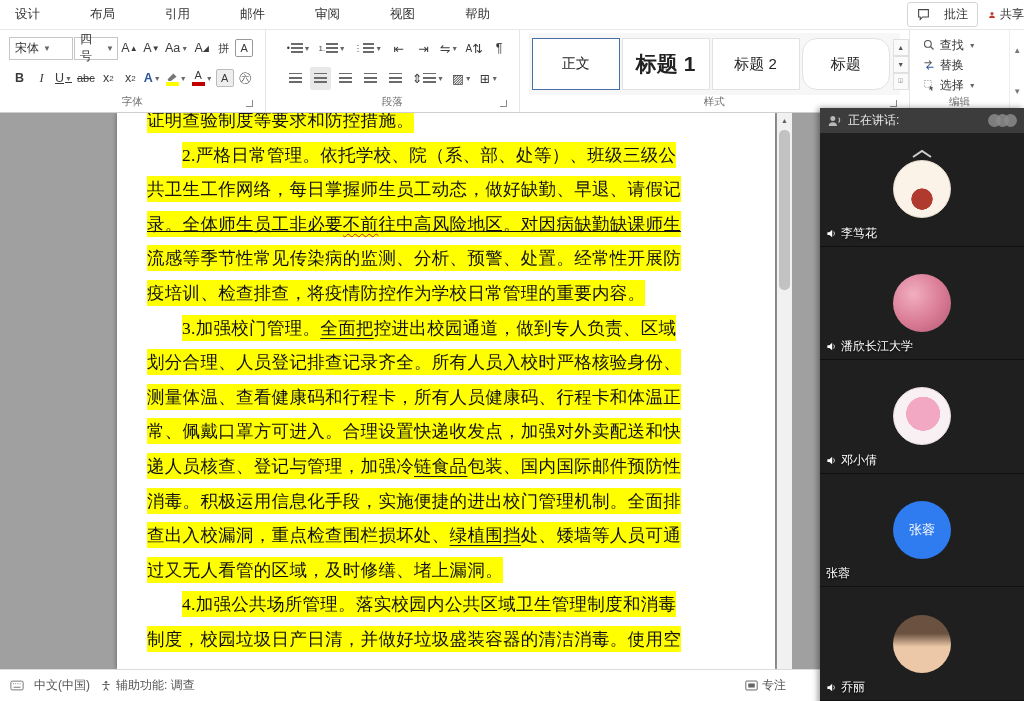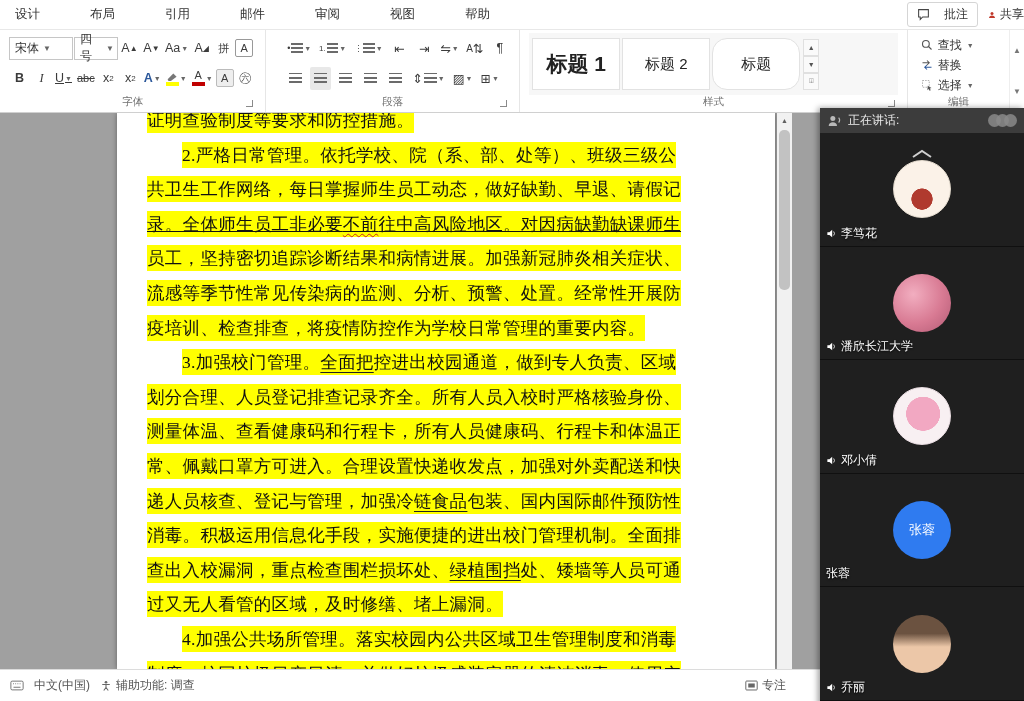--- a/index.html
+++ b/index.html
@@ -231,20 +231,21 @@
         <div class="rbtn">⊞<span class="drop">▼</span></div>
       </div>
     </div>
     <div class="rgroup-label"><span>段落</span><span class="launcher"></span></div>
   </div>
 
   <div class="rgroup" style="width:390px;">
     <div class="rgroup-body">
       <div class="styles-body">
         <div style="display:flex;" id="style-gallery">
+            <div class="style-box s0 sel">正文</div>
             <div class="style-box s1">标题 1</div>
             <div class="style-box s2">标题 2</div>
             <div class="style-box s3">标题</div>
           </div>
         <div class="gal-scroll">
           <div class="gal-btn">▲</div>
           <div class="gal-btn">▼</div>
           <div class="gal-btn">⍗</div>
         </div>
       </div>
@@ -287,21 +288,20 @@
   </div>
 </div>
 
 <div class="doc-area">
   <div class="page">
     <div class="doc-lines" id="doc-lines">
         <div class="line"><span class="hl" style="background: rgb(255, 255, 0);"><span>证明查验制度等要求和防控措施。</span></span></div>
         <div class="line indent"><span class="hl" style="background: rgb(255, 255, 0);"><span>2.严格日常管理。依托学校、院（系、部、处等）、班级三级公</span></span></div>
         <div class="line"><span class="hl" style="background: rgb(255, 255, 0);"><span>共卫生工作网络，每日掌握师生员工动态，做好缺勤、早退、请假记</span></span></div>
         <div class="line"><span class="hl" style="background: rgb(255, 255, 0); text-decoration: underline;"><span>录。全体师生员工非必要</span><span class="mark-wavy">不前</span><span>往中高风险地区。对因病缺勤缺课师生</span></span></div>
-        <div class="line"><span class="hl" style="background: rgb(255, 255, 0);"><span>员工，坚持密切追踪诊断结果和病情进展。加强新冠肺炎相关症状、</span></span></div>
         <div class="line"><span class="hl" style="background: rgb(255, 255, 0);"><span>流感等季节性常见传染病的监测、分析、预警、处置。经常性开展防</span></span></div>
         <div class="line"><span class="hl" style="background: rgb(255, 255, 0);"><span>疫培训、检查排查，将疫情防控作为学校日常管理的重要内容。</span></span></div>
         <div class="line indent"><span class="hl" style="background: rgb(255, 255, 0);"><span>3.加强校门管理。</span><span class="mark-line">全面把</span><span>控进出校园通道，做到专人负责、区域</span></span></div>
         <div class="line"><span class="hl" style="background: rgb(255, 255, 0);"><span>划分合理、人员登记排查记录齐全。所有人员入校时严格核验身份、</span></span></div>
         <div class="line"><span class="hl" style="background: rgb(255, 255, 0);"><span>测量体温、查看健康码和行程卡，所有人员健康码、行程卡和体温正</span></span></div>
         <div class="line"><span class="hl" style="background: rgb(255, 255, 0);"><span>常、佩戴口罩方可进入。合理设置快递收发点，加强对外卖配送和快</span></span></div>
         <div class="line"><span class="hl" style="background: rgb(255, 255, 0);"><span>递人员核查、登记与管理，加强冷</span><span class="mark-line">链食品</span><span>包装、国内国际邮件预防性</span></span></div>
         <div class="line"><span class="hl" style="background: rgb(255, 255, 0);"><span>消毒。积极运用信息化手段，实施便捷的进出校门管理机制。全面排</span></span></div>
         <div class="line"><span class="hl" style="background: rgb(255, 255, 0);"><span>查出入校漏洞，重点检查围栏损坏处、</span><span class="mark-line">绿植围挡</span><span>处、矮墙等人员可通</span></span></div>
         <div class="line"><span class="hl" style="background: rgb(255, 255, 0);"><span>过又无人看管的区域，及时修缮、堵上漏洞。</span></span></div>

